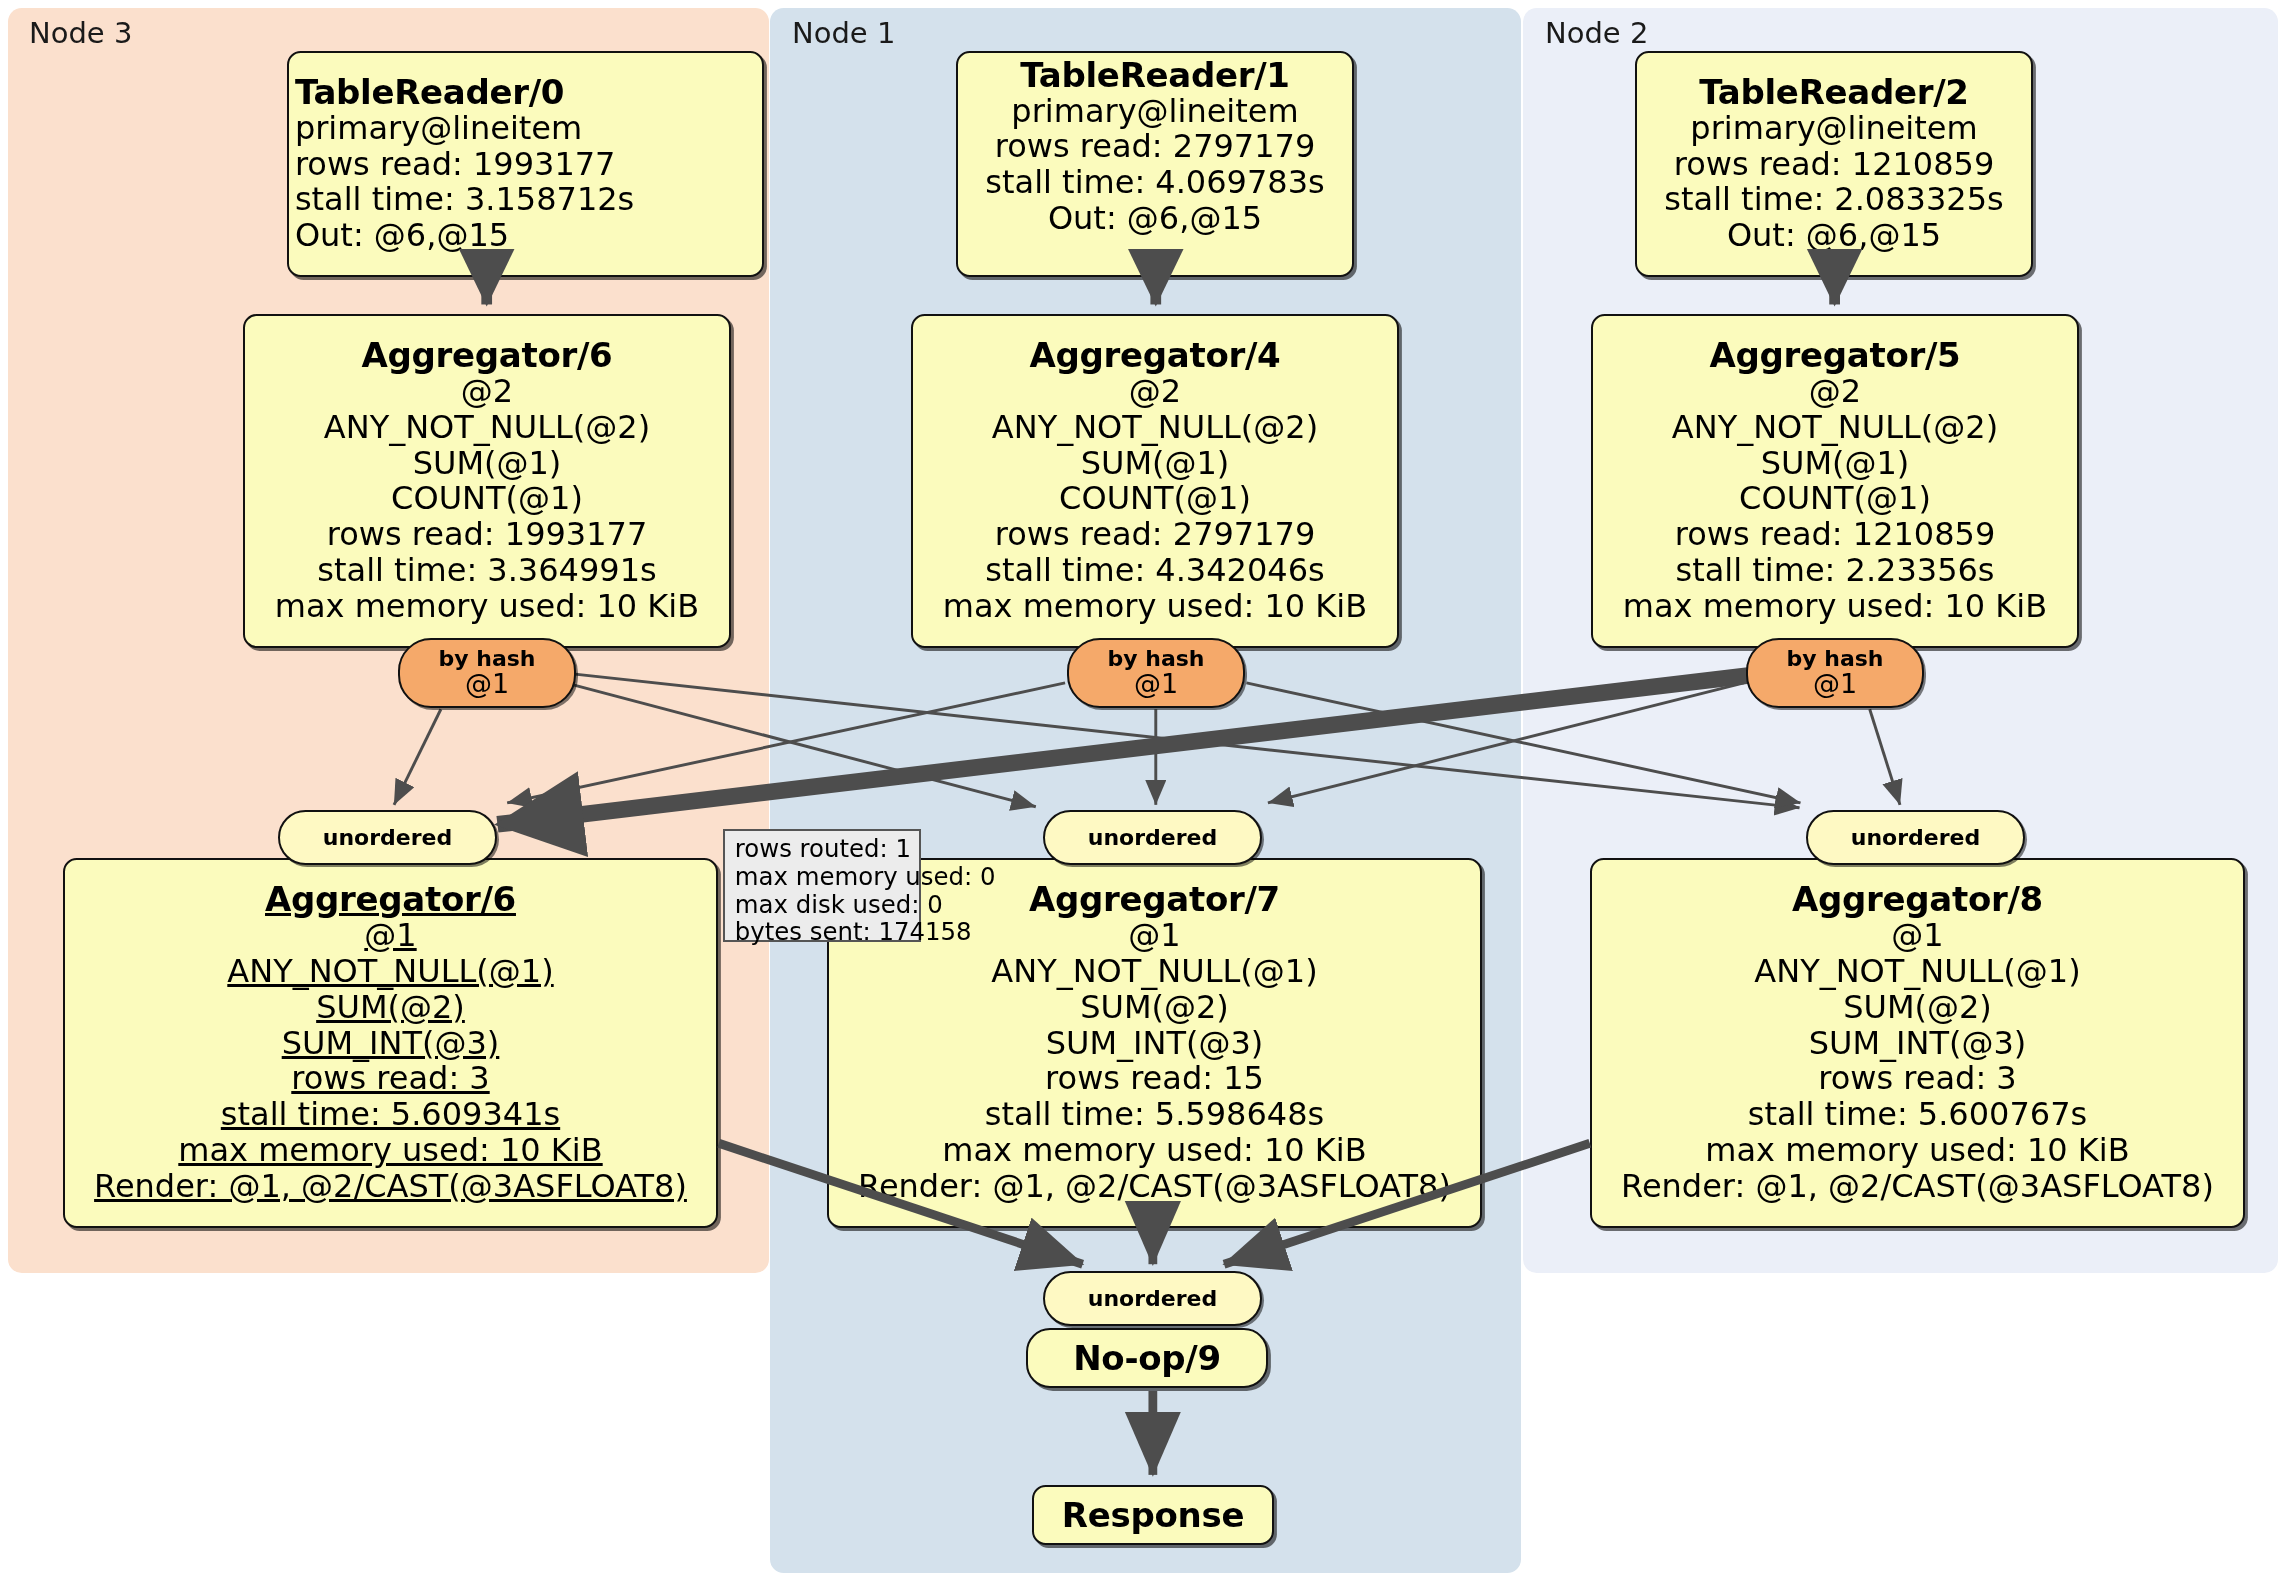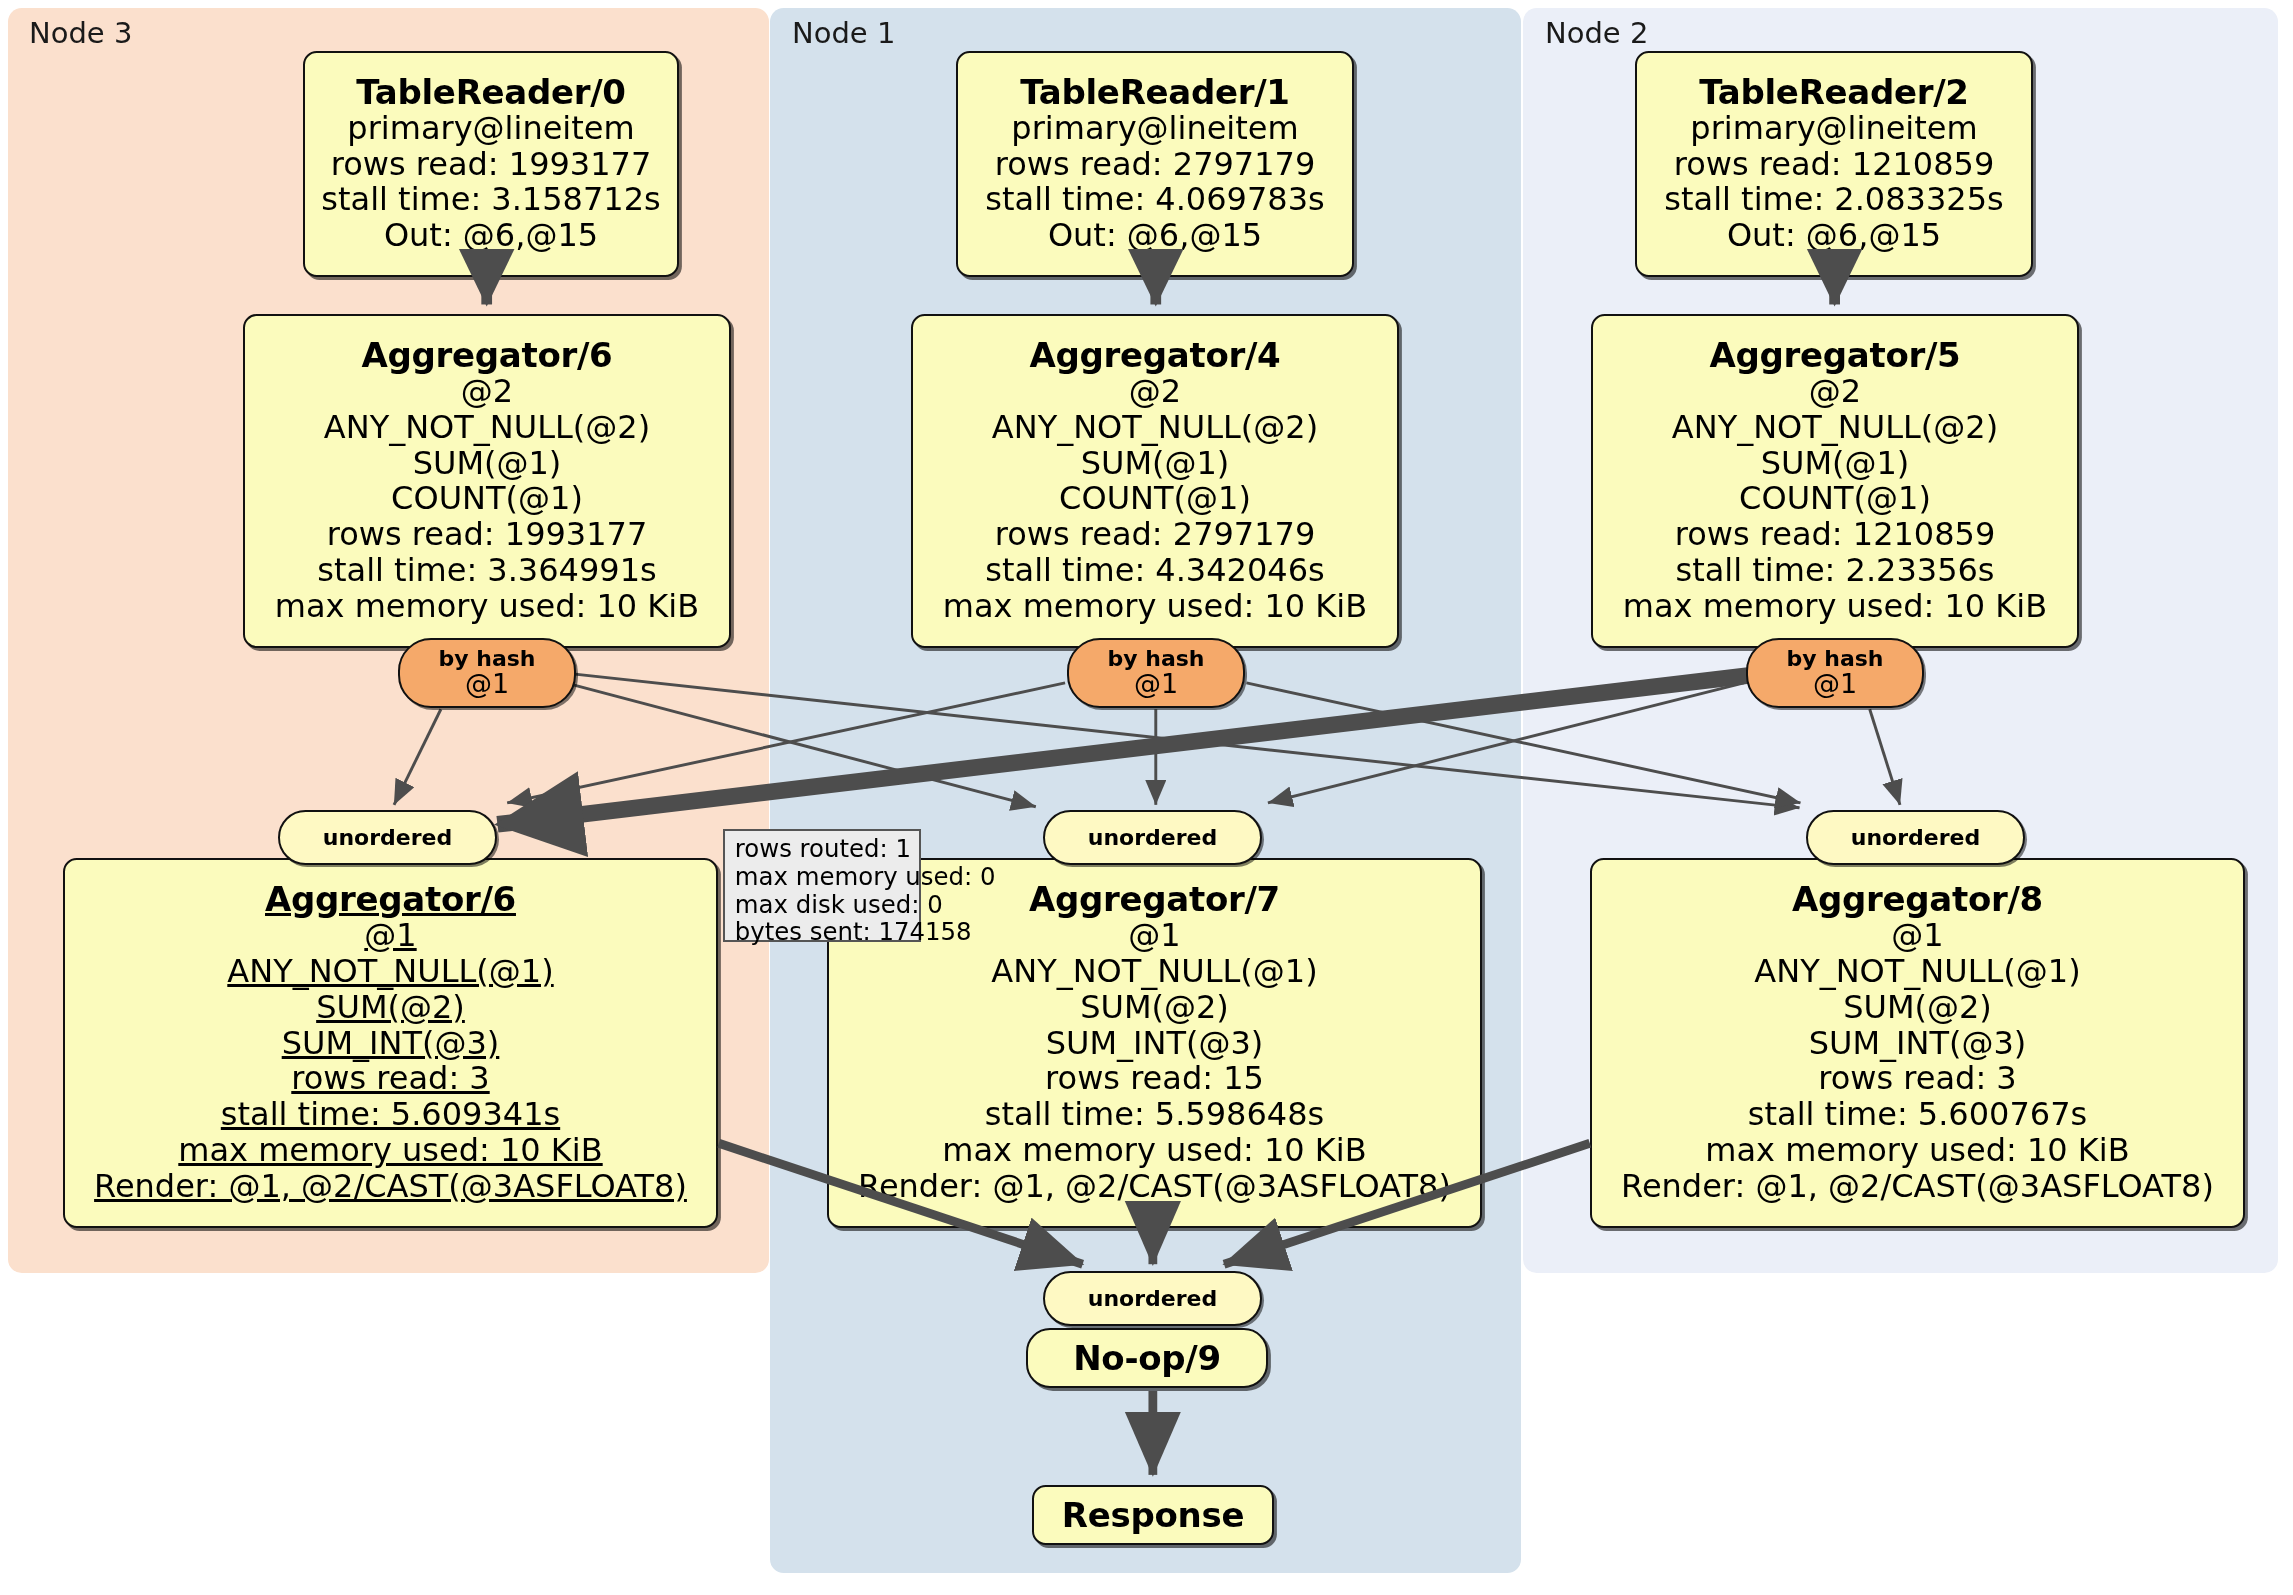--- a/index.html
+++ b/index.html
@@ -94,28 +94,28 @@
     <g stroke="#4d4d4d" fill="none" stroke-width="9">
       <line x1="737" y1="1172" x2="1110" y2="1296" marker-end="url(#ah)"></line>
       <line x1="1182" y1="1260" x2="1182" y2="1296" marker-end="url(#ah)"></line>
       <line x1="1630" y1="1172" x2="1255" y2="1296" marker-end="url(#ah)"></line>
     </g>
 
     <line x1="1182" y1="1426" x2="1182" y2="1512" stroke="#4d4d4d" fill="none" stroke-width="9" marker-end="url(#ah)"></line>
   </svg>
 
   <div id="boxes">
-      <div class="box" style="left: 287px; top: 51px; width: 376px; height: 226px; display: flex; flex-direction: column; justify-content: center; align-items: center; padding: 3.9px 5.9px; margin-left: 16px;">
+      <div class="box" style="left: 287px; top: 51px; width: 477px; height: 226px; display: flex; flex-direction: column; justify-content: center; align-items: flex-start; padding: 3.9px 5.9px;">
         <div class="title">TableReader/0</div>
         <div class="line">primary@lineitem</div>
         <div class="line">rows read: 1993177</div>
         <div class="line">stall time: 3.158712s</div>
         <div class="line">Out: @6,@15</div>
       </div>
-      <div class="box" style="left: 956px; top: 51px; width: 398px; height: 226px; display: flex; flex-direction: column; justify-content: center; align-items: center; padding: 3.9px 5.9px;">
+      <div class="box" style="left: 956px; top: 51px; width: 398px; height: 226px; display: flex; flex-direction: column; align-items: center; padding: 3.9px 5.9px;">
         <div class="title">TableReader/1</div>
         <div class="line">primary@lineitem</div>
         <div class="line">rows read: 2797179</div>
         <div class="line">stall time: 4.069783s</div>
         <div class="line">Out: @6,@15</div>
       </div>
       <div class="box" style="left: 1635px; top: 51px; width: 398px; height: 226px; display: flex; flex-direction: column; justify-content: center; align-items: center; padding: 3.9px 5.9px;">
         <div class="title">TableReader/2</div>
         <div class="line">primary@lineitem</div>
         <div class="line">rows read: 1210859</div>

